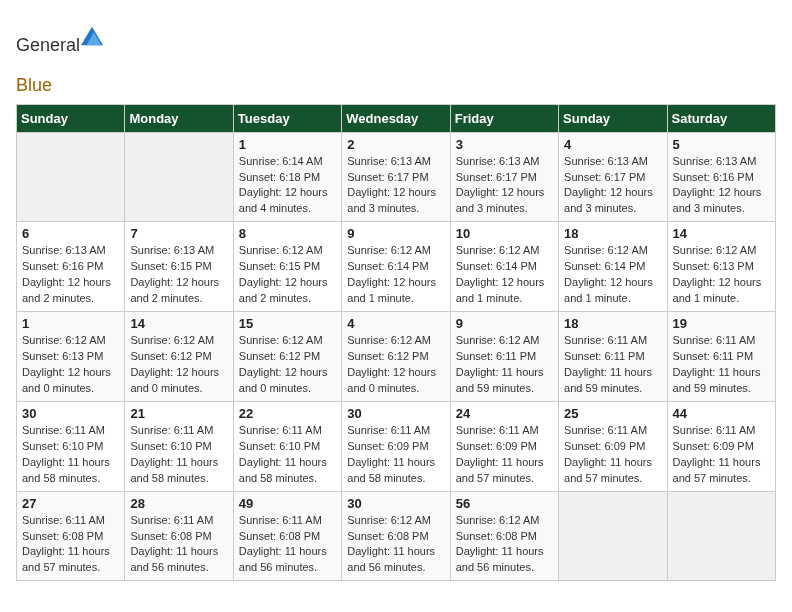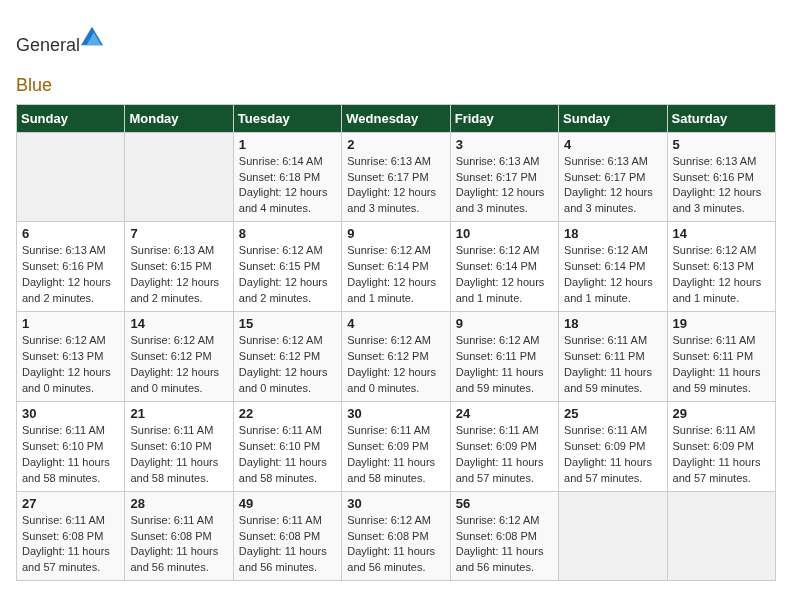--- a/index.html
+++ b/index.html
@@ -275,21 +275,21 @@
 Sunset: 6:09 PM
 Daylight: 11 hours and 57 minutes.</div>
         </td>
         <td>
           <span class="day-num">25</span>
           <div class="day-info" style="white-space: pre-line;">Sunrise: 6:11 AM
 Sunset: 6:09 PM
 Daylight: 11 hours and 57 minutes.</div>
         </td>
         <td>
-          <span class="day-num">29</span>
+          <span class="day-num">44</span>
           <div class="day-info" style="white-space: pre-line;">Sunrise: 6:11 AM
 Sunset: 6:09 PM
 Daylight: 11 hours and 57 minutes.</div>
         </td>
       </tr>
       <tr>
         <td>
           <span class="day-num">27</span>
           <div class="day-info" style="white-space: pre-line;">Sunrise: 6:11 AM
 Sunset: 6:08 PM

